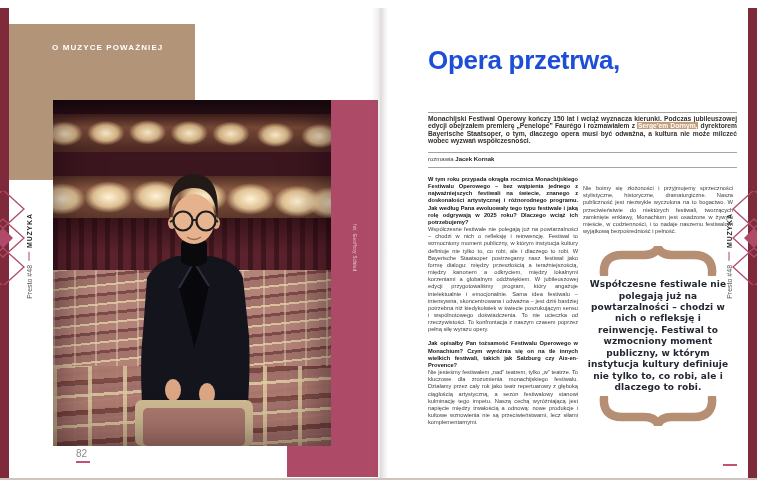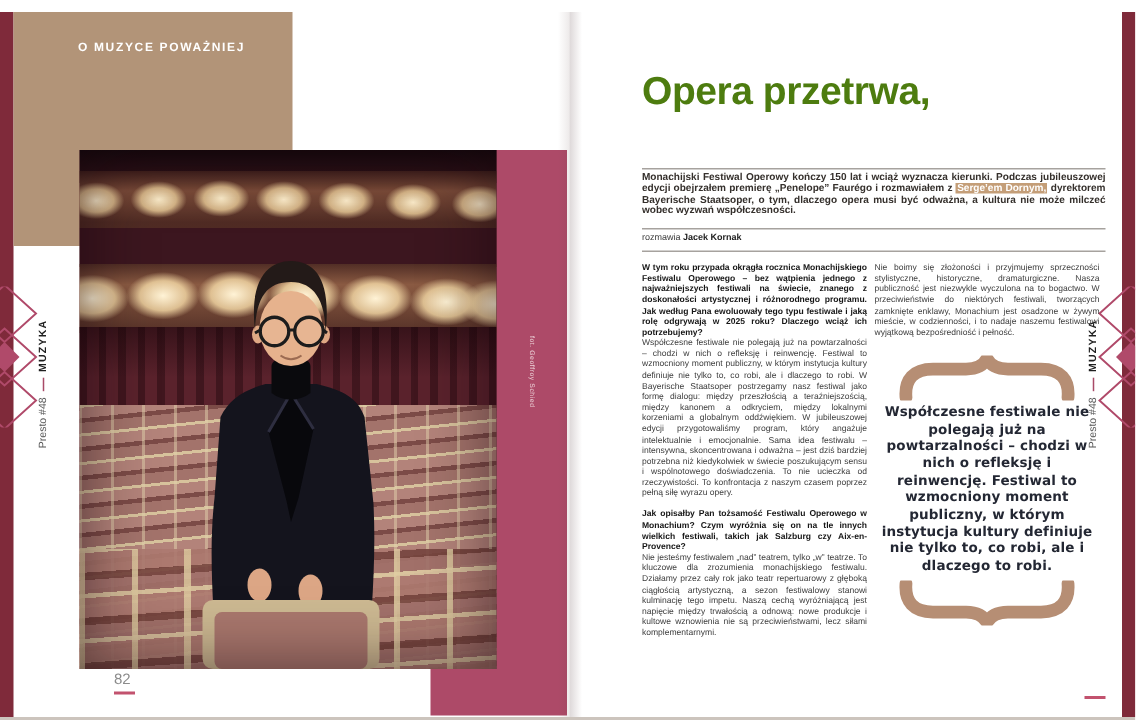--- a/index.html
+++ b/index.html
@@ -4,21 +4,21 @@
 <style>
   html,body{margin:0;padding:0;background:#fff;}
   .canvas{position:relative;width:757px;height:485px;background:#ffffff;overflow:hidden;
           font-family:"Liberation Sans",sans-serif;}
 
   
   .strip{position:absolute;top:8px;height:470px;width:9px;background:#7f2a3a;}
   .strip.l{left:0;} .strip.r{right:0;}
 
   
-  .banner{position:absolute;left:9px;top:8px;width:186px;height:156px;background:#b29478;}
+  .banner{position:absolute;left:9px;top:24px;width:186px;height:156px;background:#b29478;}
   .banner-label{position:absolute;left:43px;top:19px;font-size:8px;font-weight:bold;color:#ffffff;
                 letter-spacing:1.1px;white-space:nowrap;}
 
   
   .pink-block{position:absolute;left:287px;top:100px;width:91px;height:377px;background:#ad4a68;}
   .photo-credit{position:absolute;left:70px;top:124px;font-size:4.5px;color:#ecd2d8;
                 letter-spacing:.4px;white-space:nowrap;transform:rotate(90deg);transform-origin:left top;}
 
   
   .photo{position:absolute;left:53px;top:100px;width:278px;height:346px;overflow:hidden;background:#401820;}
@@ -71,30 +71,30 @@
   .diamonds{position:absolute;top:191px;}
   .diamonds.l{left:0;} .diamonds.r{left:731px;}
 
   .pagenum{position:absolute;font-size:10px;color:#8b8b8b;}
   .pagenum.l{left:76px;top:448px;} .pagenum.r{left:723px;top:451px;margin-top:41px;}
   .pagenum-rule{position:absolute;width:14px;height:1.5px;background:#c2526e;}
   .pagenum-rule.l{left:76px;top:461px;} .pagenum-rule.r{left:723px;top:464px;}
 
   
   .headline{position:absolute;left:428px;top:46px;font-size:26px;line-height:28px;font-weight:bold;
-            color:#4d7c0f;letter-spacing:-.3px;}
+            color:#1d4ed8;letter-spacing:-.3px;}
   .rule{position:absolute;left:428px;width:309px;height:1px;background:#a6a29e;}
   .rule.r1{top:112px;} .rule.r2{top:152px;} .rule.r3{top:167px;}
   .lead{position:absolute;left:428px;top:115px;width:309px;font-size:6.7px;line-height:7.3px;
         font-weight:bold;color:#35302c;text-align:justify;}
   .lead .hl{background:#c49e78;color:#ffffff;padding:0 1px;}
   .byline{position:absolute;left:428px;top:156px;font-size:6px;color:#3a3a3a;}
   .byline .name{font-weight:bold;color:#1d1d1d;}
 
-  .columns{position:absolute;left:428px;top:176px;width:309px;display:flex;gap:5px;}
+  .columns{position:absolute;left:428px;top:176px;width:309px;display:flex;gap:5px;align-items:flex-end;}
   .col{width:150px;font-size:5.7px;line-height:7.15px;color:#3c3c3c;text-align:justify;}
   .col p{margin:0;}
   .col p.q{font-weight:bold;color:#151515;}
   .col p.gap{margin-top:7px;}
 
   .quote{margin-top:11px;text-align:center;}
   .brace{display:block;margin:0 auto;}
   .quote-text{width:146px;margin:3px auto;font-family:"DejaVu Sans",sans-serif;font-size:9px;
               line-height:11.4px;font-weight:bold;color:#232733;letter-spacing:.1px;text-align:center;}
 </style>

